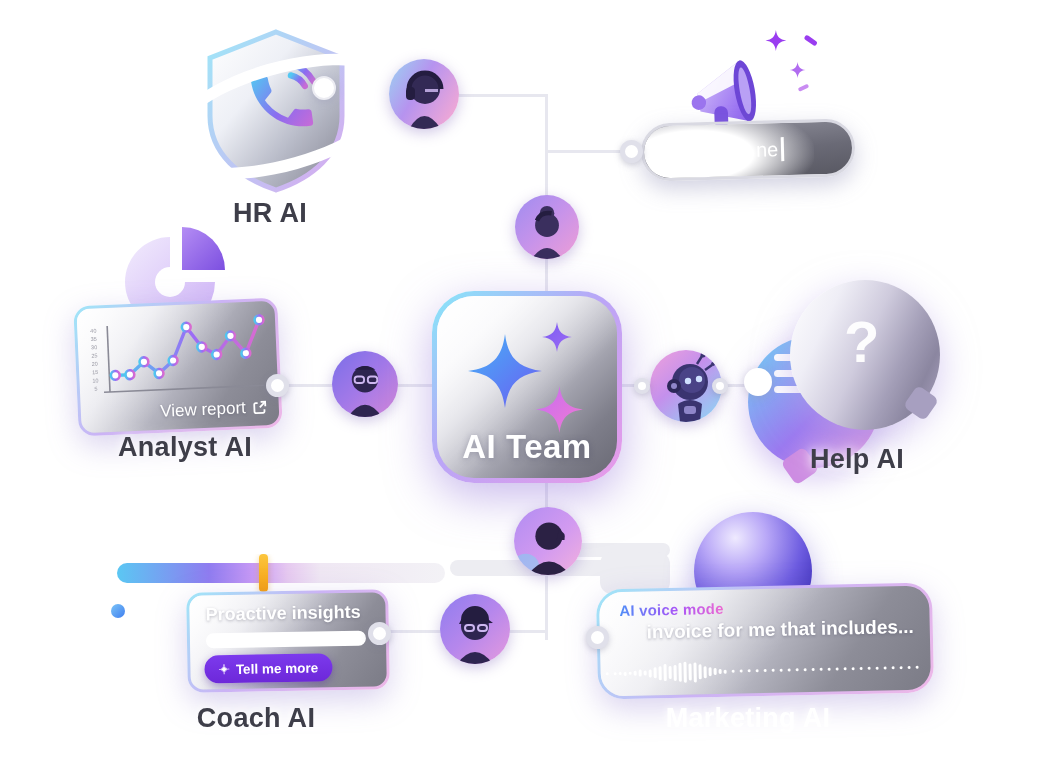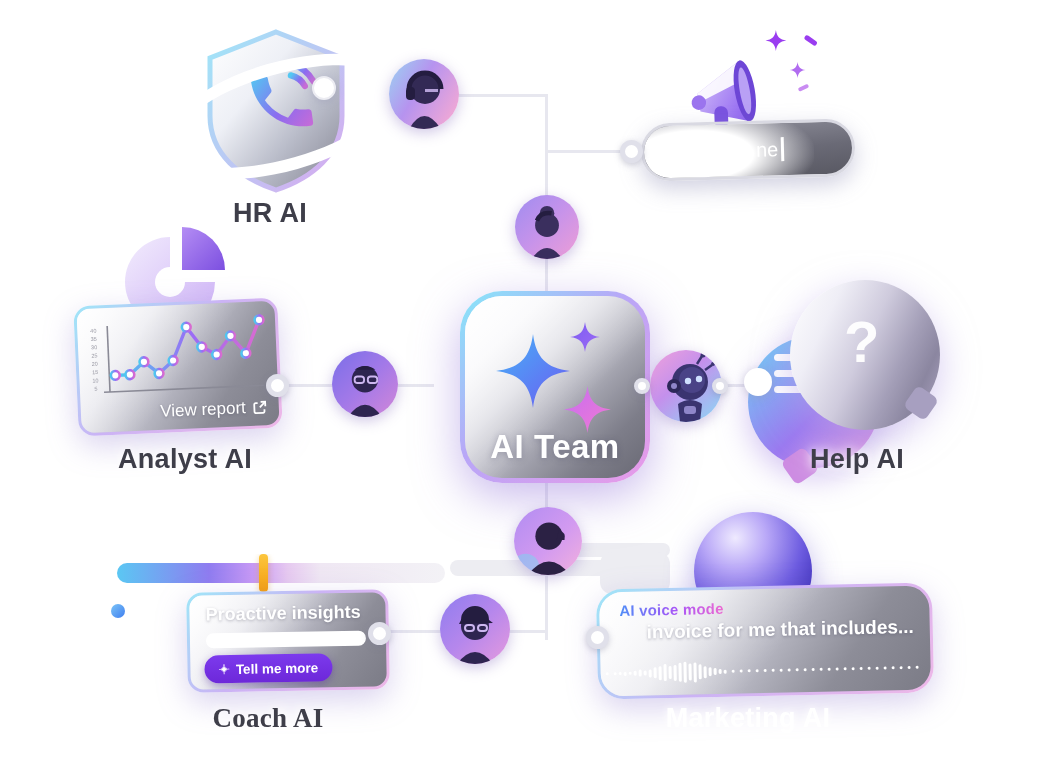--- a/index.html
+++ b/index.html
@@ -30,21 +30,21 @@
          box-shadow:0 10px 30px rgba(150,130,210,.35);}
   .gcard .inner{position:relative;width:100%;height:100%;border-radius:13px;overflow:hidden;
          background:linear-gradient(125deg,#fbfbfd 0%,#e6e6ec 28%,#b5b5c0 52%,#8d8d98 74%,#7b7b86 100%);}
   .gcard .inner::before{content:"";position:absolute;inset:0;
          background:linear-gradient(130deg,rgba(255,255,255,.95) 0%,rgba(255,255,255,.35) 30%,rgba(255,255,255,0) 55%);}
 
   
   #center-card{position:absolute;left:432px;top:291px;width:180px;height:182px;padding:5px;
          border-radius:42px;z-index:5;
          background:linear-gradient(135deg,#86e7f9 0%,#b9a6f7 45%,#e99ae8 100%);
-         box-shadow:0 14px 45px rgba(150,120,220,.5);margin-left:28px;}
+         box-shadow:0 14px 45px rgba(150,120,220,.5);}
   #center-card .inner{position:relative;width:100%;height:100%;border-radius:37px;overflow:hidden;
          background:linear-gradient(135deg,#ffffff 0%,#f3f3f7 22%,#d6d6de 40%,#a7a7b2 60%,#7e7e8a 80%,#696974 100%);}
   #center-card .inner::before{content:"";position:absolute;inset:0;
          background:linear-gradient(135deg,rgba(255,255,255,.98) 0%,rgba(255,255,255,.4) 38%,rgba(255,255,255,0) 62%);}
   #ai-team-title{position:absolute;left:0;right:0;bottom:12px;text-align:center;color:#fff;
          font-size:33px;font-weight:600;letter-spacing:.5px;text-shadow:0 1px 6px rgba(60,60,90,.35);}
 
   
   #marketing-pill{position:absolute;left:641px;top:121px;width:214px;height:58px;border-radius:30px;
         border:3px solid #d9d9e2;box-sizing:border-box;z-index:5;transform:rotate(-1.5deg);
@@ -281,21 +281,21 @@
       <div id="view-report-row">
         <span>View report</span>
         <svg width="14" height="14" viewBox="0 0 14 14">
           <path d="M5 2.5H3A1.5 1.5 0 0 0 1.5 4v7A1.5 1.5 0 0 0 3 12.5h7A1.5 1.5 0 0 0 11.5 11V9" fill="none" stroke="#fff" stroke-width="1.8"></path>
           <path d="M8 1.5H12.5V6" fill="none" stroke="#fff" stroke-width="1.8"></path>
           <line x1="12.5" y1="1.5" x2="7" y2="7" stroke="#fff" stroke-width="1.8"></line>
         </svg>
       </div>
     </div>
   </div>
-  <div class="node-label" style="left:185px;top:444px;">Analyst AI</div>
+  <div class="node-label" style="left:185px;top:432px;">Analyst AI</div>
 
   <div class="avatar" style="left:332px;top:351px;width:66px;height:66px;">
     <svg viewBox="0 0 70 70">
       <defs>
           <linearGradient id="av3" x1="0" y1="0" x2="1" y2="1">
         <stop offset="0" stop-color="#7a6ee8"></stop>
             <stop offset="0.5" stop-color="#a379e8"></stop>
             <stop offset="1" stop-color="#d287d8"></stop>
       </linearGradient>
         </defs>
@@ -382,21 +382,21 @@
   <div class="gcard" id="coach-card">
     <div class="inner">
       <div id="coach-title">Proactive insights</div>
       <div id="coach-progress"></div>
       <button id="tell-me-more">
         <span>✦</span>
         <span>Tell me more</span>
       </button>
     </div>
   </div>
-  <div class="node-label" style="left:268px;top:703px;font-family:Liberation Serif, serif;">Coach AI</div>
+  <div class="node-label" style="left:256px;top:703px;">Coach AI</div>
 
   <div class="avatar" style="left:440px;top:594px;width:70px;height:70px;">
     <svg viewBox="0 0 70 70">
       <defs>
           <linearGradient id="av5" x1="0" y1="0" x2="1" y2="1">
         <stop offset="0" stop-color="#8f7cef"></stop>
             <stop offset="0.5" stop-color="#b687ec"></stop>
             <stop offset="1" stop-color="#e59ade"></stop>
       </linearGradient>
         </defs>

